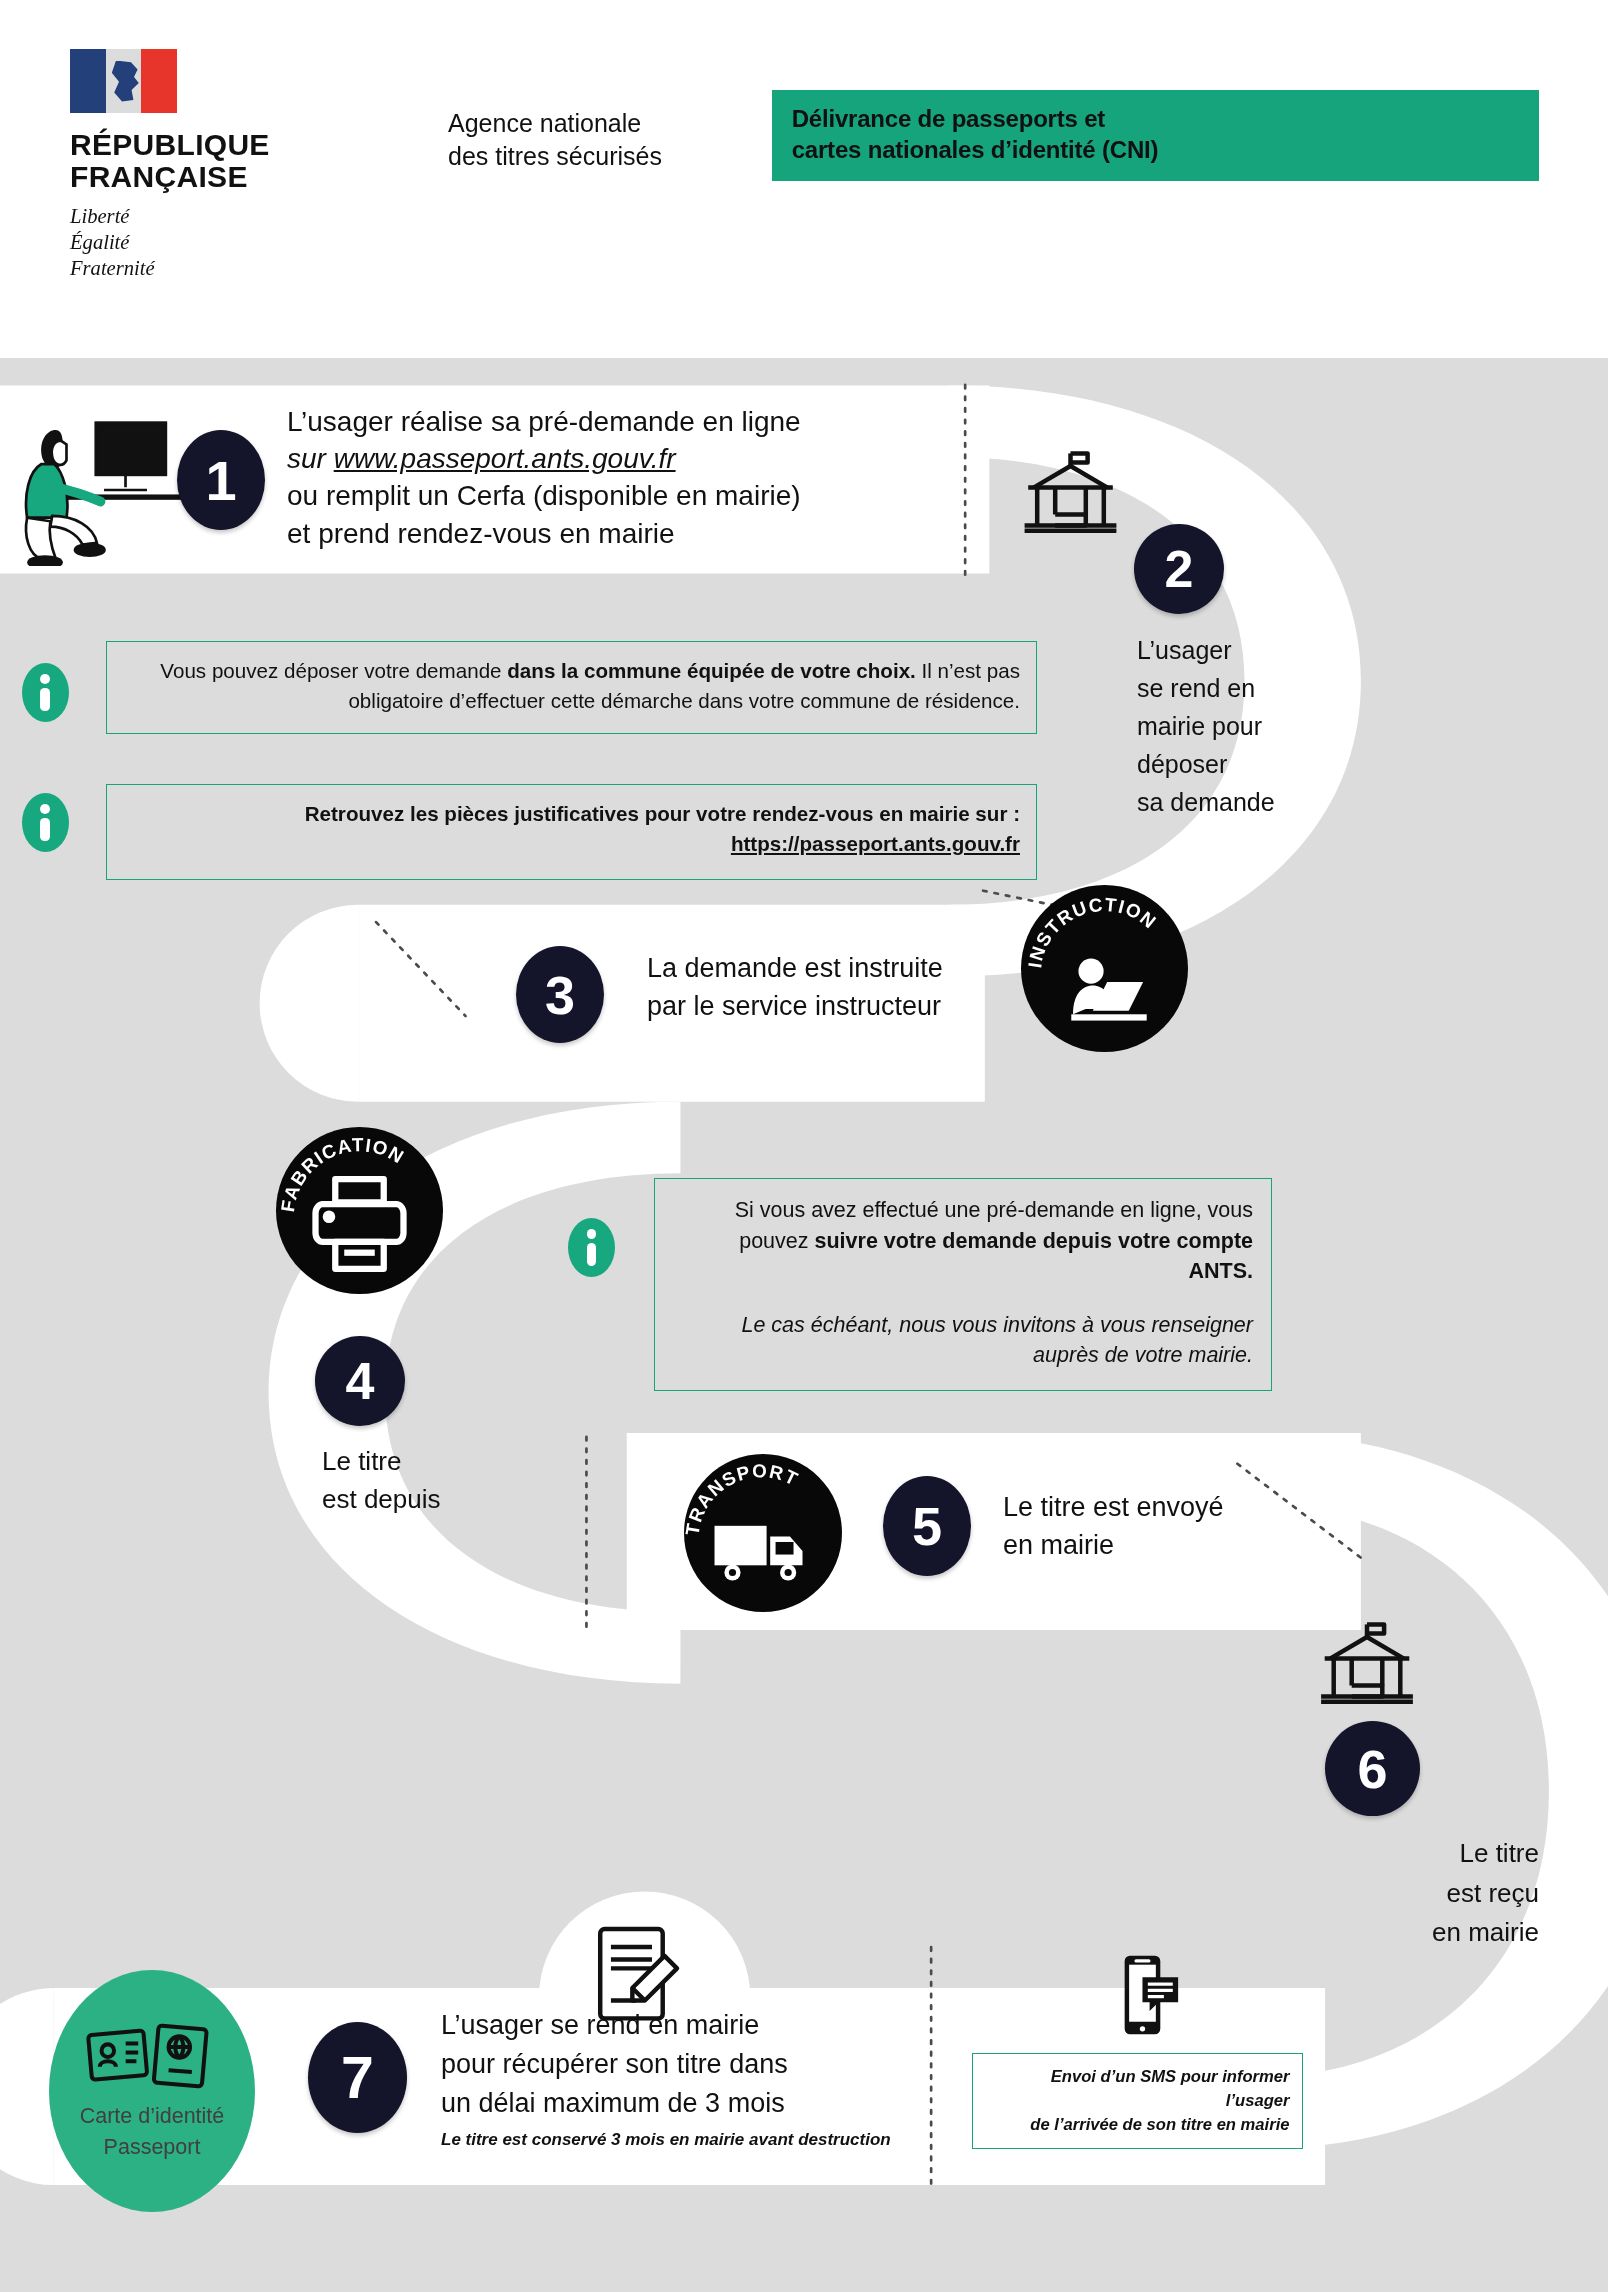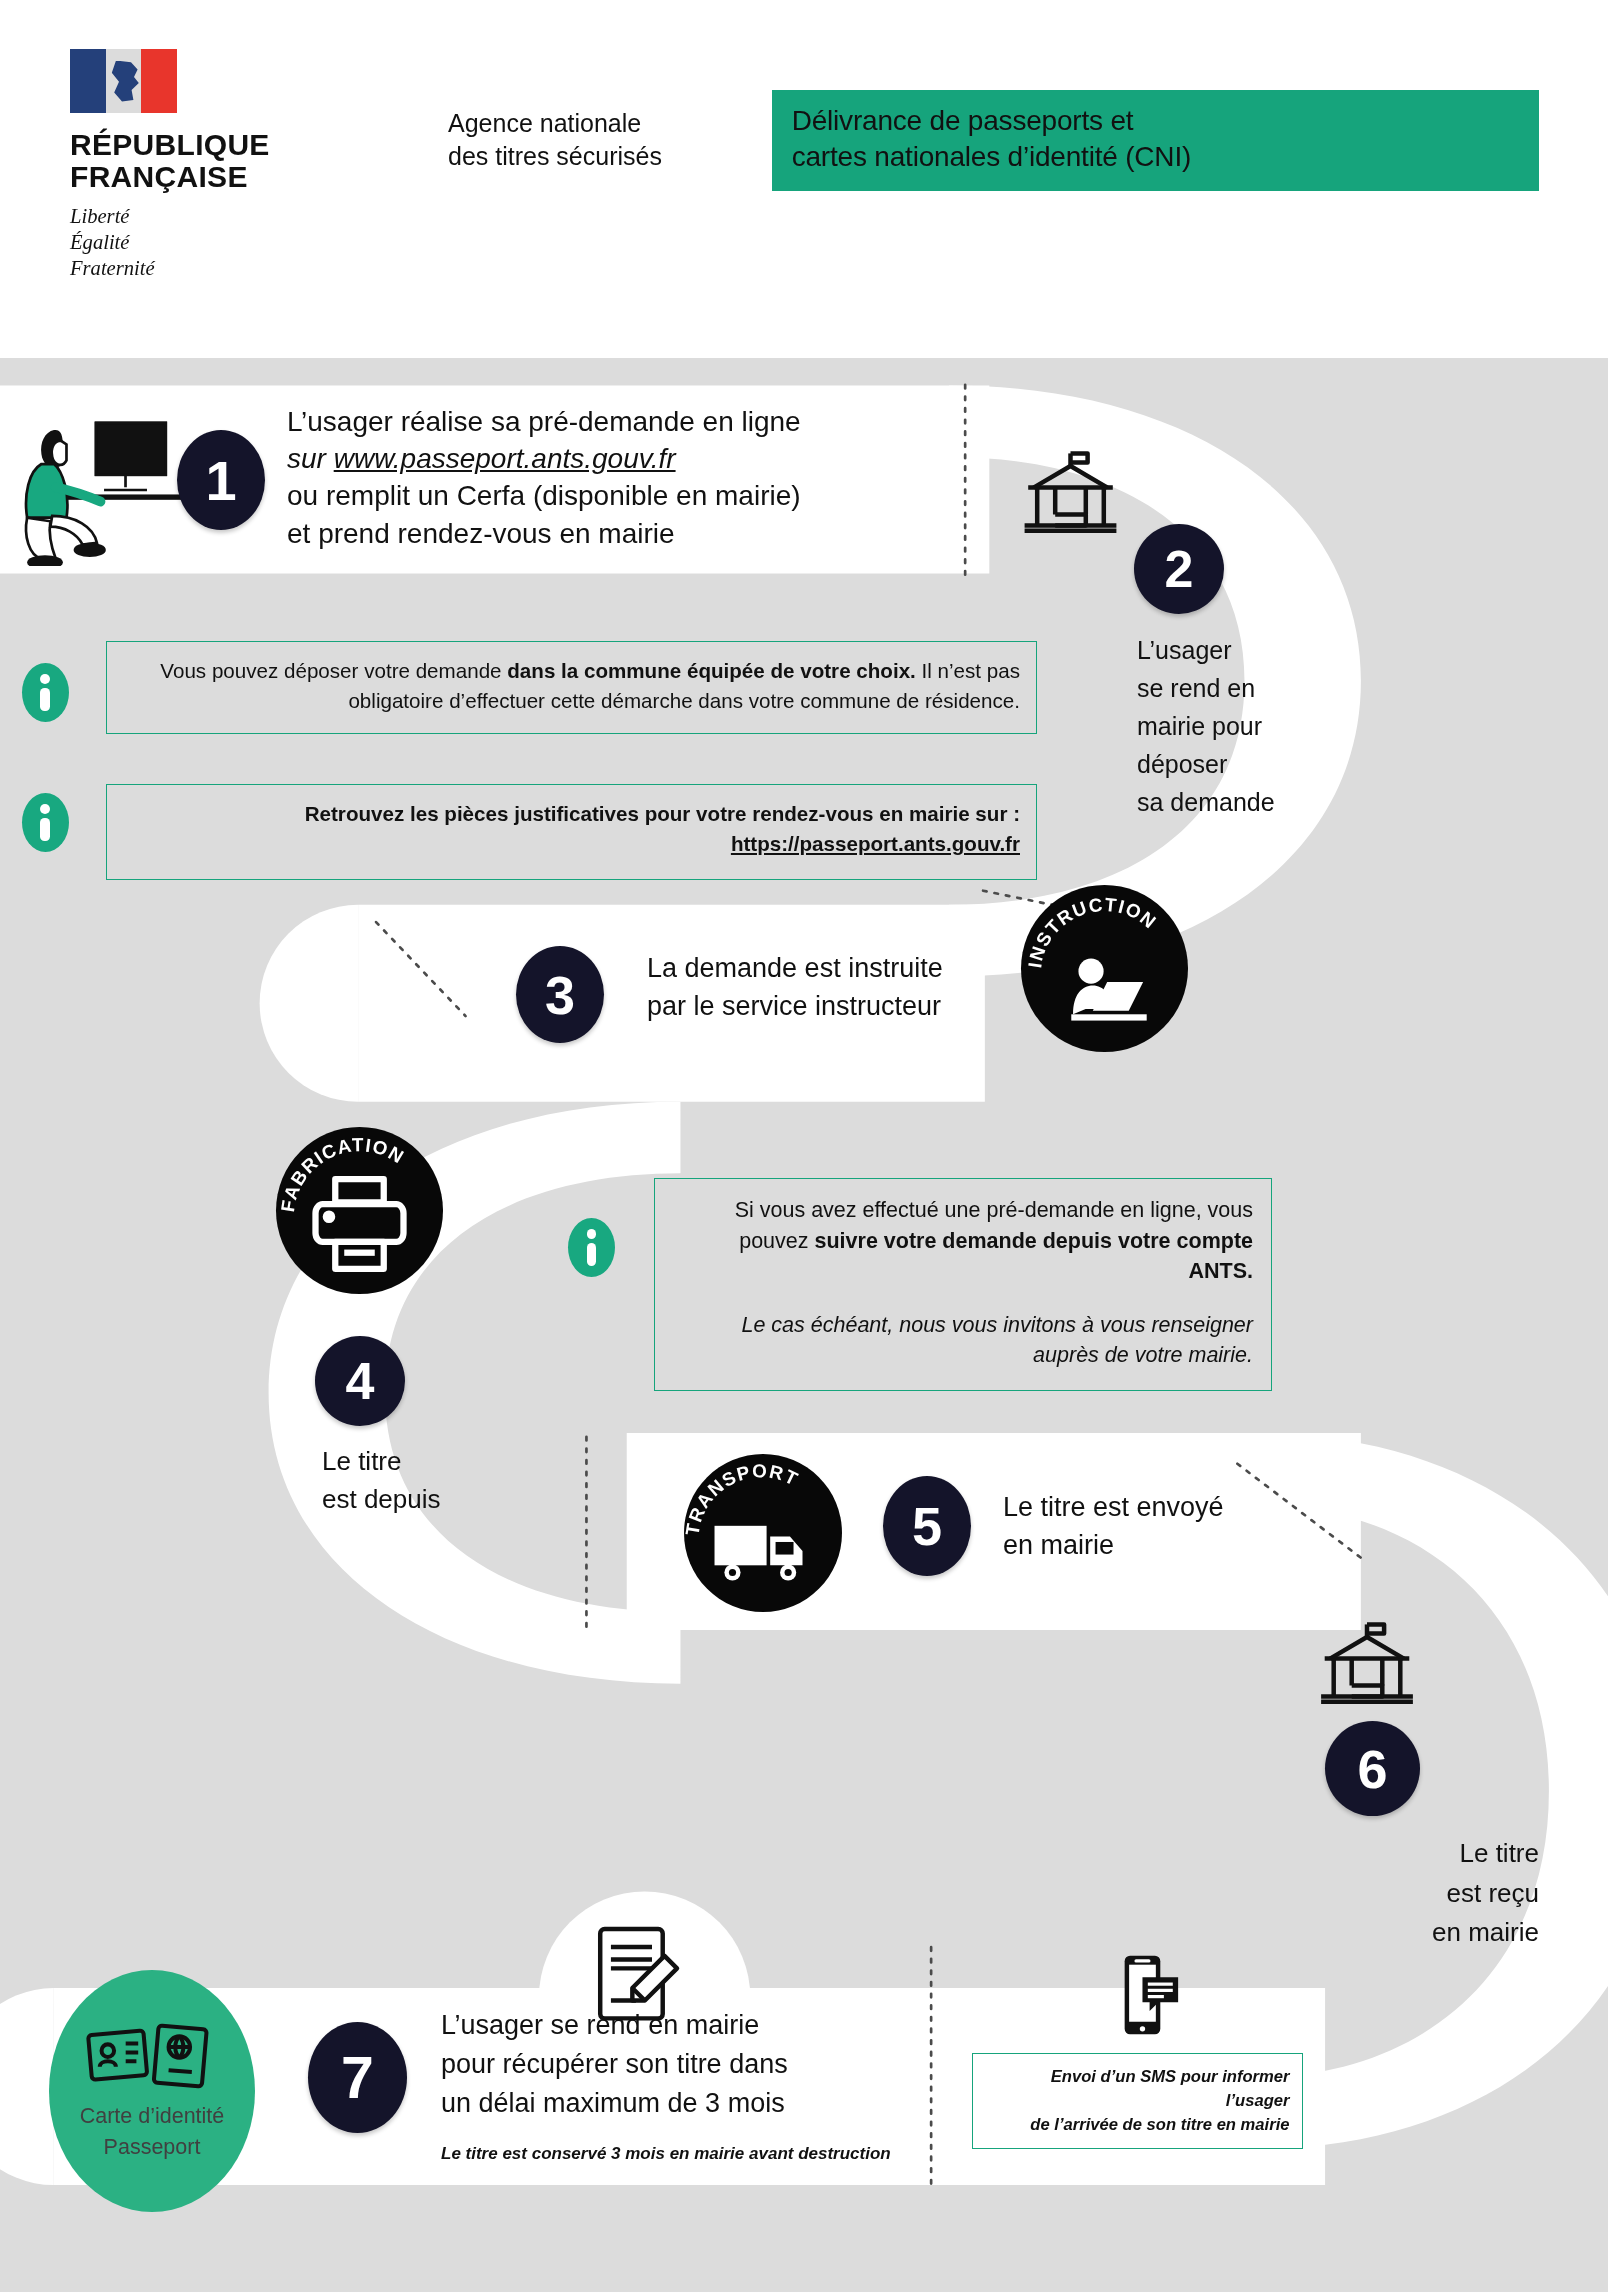--- a/index.html
+++ b/index.html
@@ -50,21 +50,21 @@
   .agency {
     position:absolute; left:448px; top:107px;
     font-size:25px; line-height:1.32; color:#111; font-weight:500;
   }
   .title-banner {
     position:absolute; left:772px; top:90px;
     width:767px; padding:12.5px 19.7px 16px 19.7px;
     background:#16a47c;
   }
   .title-banner .t {
-    font-size:28px; font-weight:normal; line-height:1.30; color:#111;
+    font-size:24px; font-weight:bold; line-height:1.30; color:#111;
     letter-spacing:-0.2px;
   }
 
   
   #snake { position:absolute; left:0; top:0; width:1608px; height:2293px; }
 
   
   .num {
     border-radius:50%;
     background:#14142a;
@@ -436,17 +436,17 @@
       <div>Passeport</div>
     </div>
   </div>
 
   <div class="num abs" style="left:308px; top:2022px; width:99px; height:111px; font-size:59px;">7</div>
 
   <div class="abs steptext" style="left:441px; top:2006px; width:466px; font-size:27px; line-height:1.44;">
     <div>L’usager se rend en mairie</div>
     <div>pour récupérer son titre dans</div>
     <div>un délai maximum de 3 mois</div>
-    <div class="i b" style="font-size:17px; margin-top:19px;">Le titre est conservé 3 mois en mairie avant destruction</div>
+    <div class="i b" style="font-size:17px; margin-top:5px;">Le titre est conservé 3 mois en mairie avant destruction</div>
   </div>
 
 </div>
 
 
 </body></html>

